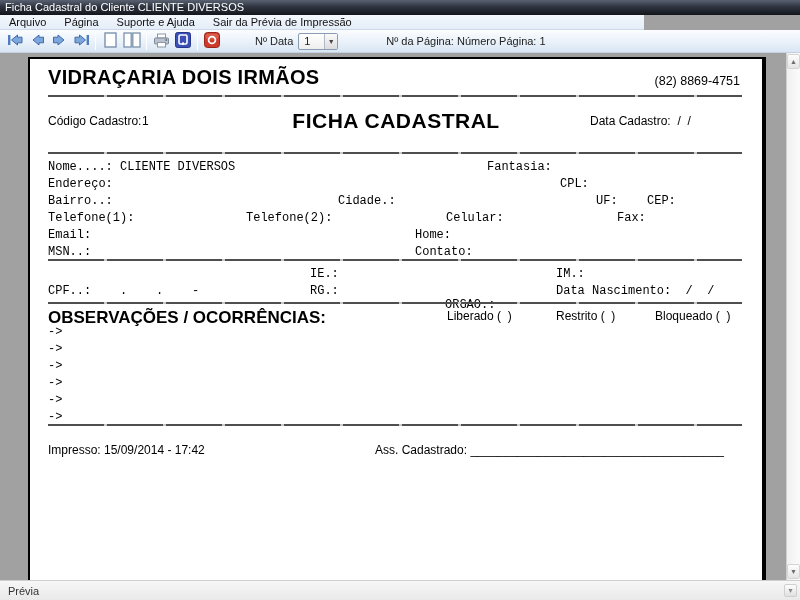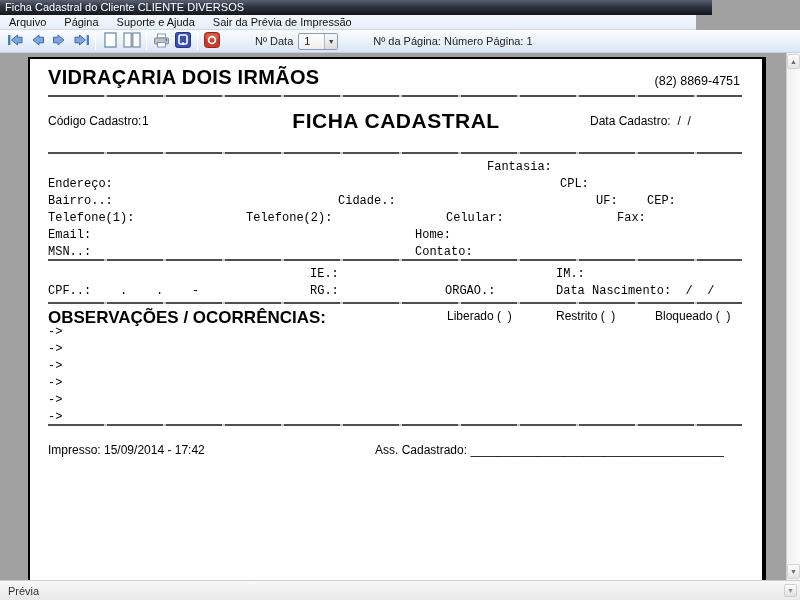--- a/index.html
+++ b/index.html
@@ -1,27 +1,27 @@
 <!DOCTYPE html>
 <html><head>
 <meta charset="utf-8">
 <style>
   * { margin:0; padding:0; box-sizing:border-box; }
   html,body { width:800px; height:600px; overflow:hidden; }
   body { font-family:"Liberation Sans", sans-serif; background:#a1a1a1; position:relative; }
 
   .titlebar {
-    position:absolute; left:0; top:0; width:712px; height:15px;
+    position:absolute; left:0; top:0; width:800px; height:15px;
     background:linear-gradient(#5a6272, #2e3440 45%, #13161c);
     color:#fff; font-size:11px; line-height:15px; padding-left:5px;
     white-space:nowrap; overflow:hidden;
   }
 
   .menubar {
-    position:absolute; left:0; top:15px; width:696px; height:15px;
+    position:absolute; left:0; top:15px; width:644px; height:15px;
     background:linear-gradient(#f4f8fd,#e4edf8);
     border-bottom:1px solid #ccd9e8;
     display:flex; align-items:center; font-size:11px; color:#111;
   }
   .menu-item { padding:0 9px; height:15px; line-height:15px; cursor:default; }
 
   .toolbar {
     position:absolute; left:0; top:30px; width:800px; height:23px;
     background:linear-gradient(#fcfdff,#e9f1fa 55%,#d9e6f3);
     border-bottom:1px solid #c3d1e0;
@@ -29,21 +29,21 @@
   }
   .tb-btn { width:22px; height:20px; display:flex; align-items:center; justify-content:center; }
   .tb-sep { width:1px; height:18px; background:#b9c8d8; border-right:1px solid #fff; margin:0 3px; }
   .zoom-label { margin-left:32px; }
   .zoom-select {
     margin-left:5px; width:40px; height:17px; background:linear-gradient(#fff,#eee);
     border:1px solid #8a9cb2; border-radius:2px; display:flex; align-items:center; font-size:11px;
   }
   .zoom-value { flex:1; padding-left:5px; }
   .zoom-arrow-box { width:13px; height:15px; border-left:1px solid #aeb9c6; display:flex; align-items:center; justify-content:center; font-size:7px; color:#444; background:linear-gradient(#fafafa,#dcdcdc); }
-  .page-info { margin-left:35px; }
+  .page-info { margin-left:48px; }
 
   .preview { position:absolute; left:0; top:53px; width:800px; height:527px; background:#a1a1a1; }
 
   .vscroll {
     position:absolute; right:0; top:0; width:14px; height:527px;
     background:linear-gradient(to right,#f0f0f0,#fbfbfb);
     border-left:1px solid #cfcfcf;
   }
   .vs-btn { position:absolute; left:0; width:13px; height:15px; background:linear-gradient(#fdfdfd,#e4e4e4);
     border:1px solid #d4d4d4; border-radius:2px; font-size:7px; color:#6d6d6d;
@@ -163,20 +163,21 @@
     <span class="pc company" style="left:18px; top:7px;">VIDRAÇARIA DOIS IRMÃOS</span>
     <span class="pc sans" style="right:22px; top:15px; font-size:12.5px;text-align:center;">(82) 8869-4751</span>
     <div class="hline" style="top:36px;"></div>
 
     <span class="pc sans" style="left:18px; top:55px;">Código Cadastro:</span>
     <span class="pc sans" style="left:112px; top:55px;">1</span>
     <span class="pc ficha-title" style="top:50px;">FICHA CADASTRAL</span>
     <span class="pc sans" style="left:560px; top:55px;">Data Cadastro:  /  /</span>
     <div class="hline" style="top:93px;"></div>
 
+    <span class="pc mono" style="left:18px; top:101px;">Nome....: CLIENTE DIVERSOS</span>
     <span class="pc mono" style="left:457px; top:101px;">Fantasia:</span>
 
     <span class="pc mono" style="left:18px; top:118px;">Endereço:</span>
     <span class="pc mono" style="left:530px; top:118px;">CPL:</span>
 
     <span class="pc mono" style="left:18px; top:135px;">Bairro..:</span>
     <span class="pc mono" style="left:308px; top:135px;">Cidade.:</span>
     <span class="pc mono" style="left:566px; top:135px;">UF:</span>
     <span class="pc mono" style="left:617px; top:135px;">CEP:</span>
 
@@ -190,21 +191,21 @@
 
     <span class="pc mono" style="left:18px; top:186px;">MSN..:</span>
     <span class="pc mono" style="left:385px; top:186px;">Contato:</span>
     <div class="hline" style="top:200px;"></div>
 
     <span class="pc mono" style="left:280px; top:208px;">IE.:</span>
     <span class="pc mono" style="left:526px; top:208px;">IM.:</span>
 
     <span class="pc mono" style="left:18px; top:225px;">CPF..:    .    .    -</span>
     <span class="pc mono" style="left:280px; top:225px;">RG.:</span>
-    <span class="pc mono" style="left:415px; top:225px;">ORGAO.:</span>
+    <span class="pc mono" style="left:415px; top:239px;">ORGAO.:</span>
     <span class="pc mono" style="left:526px; top:225px;">Data Nascimento:  /  /</span>
     <div class="hline" style="top:243px;"></div>
 
     <span class="pc obs-title" style="left:18px; top:249px;">OBSERVAÇÕES / OCORRÊNCIAS:</span>
     <span class="pc sans" style="left:417px; top:250px;">Liberado (  )</span>
     <span class="pc sans" style="left:526px; top:250px;">Restrito (  )</span>
     <span class="pc sans" style="left:625px; top:250px;">Bloqueado (  )</span>
 
     <span class="pc mono" style="left:18px; top:266px;">-&gt;</span>
     <span class="pc mono" style="left:18px; top:283px;">-&gt;</span>

